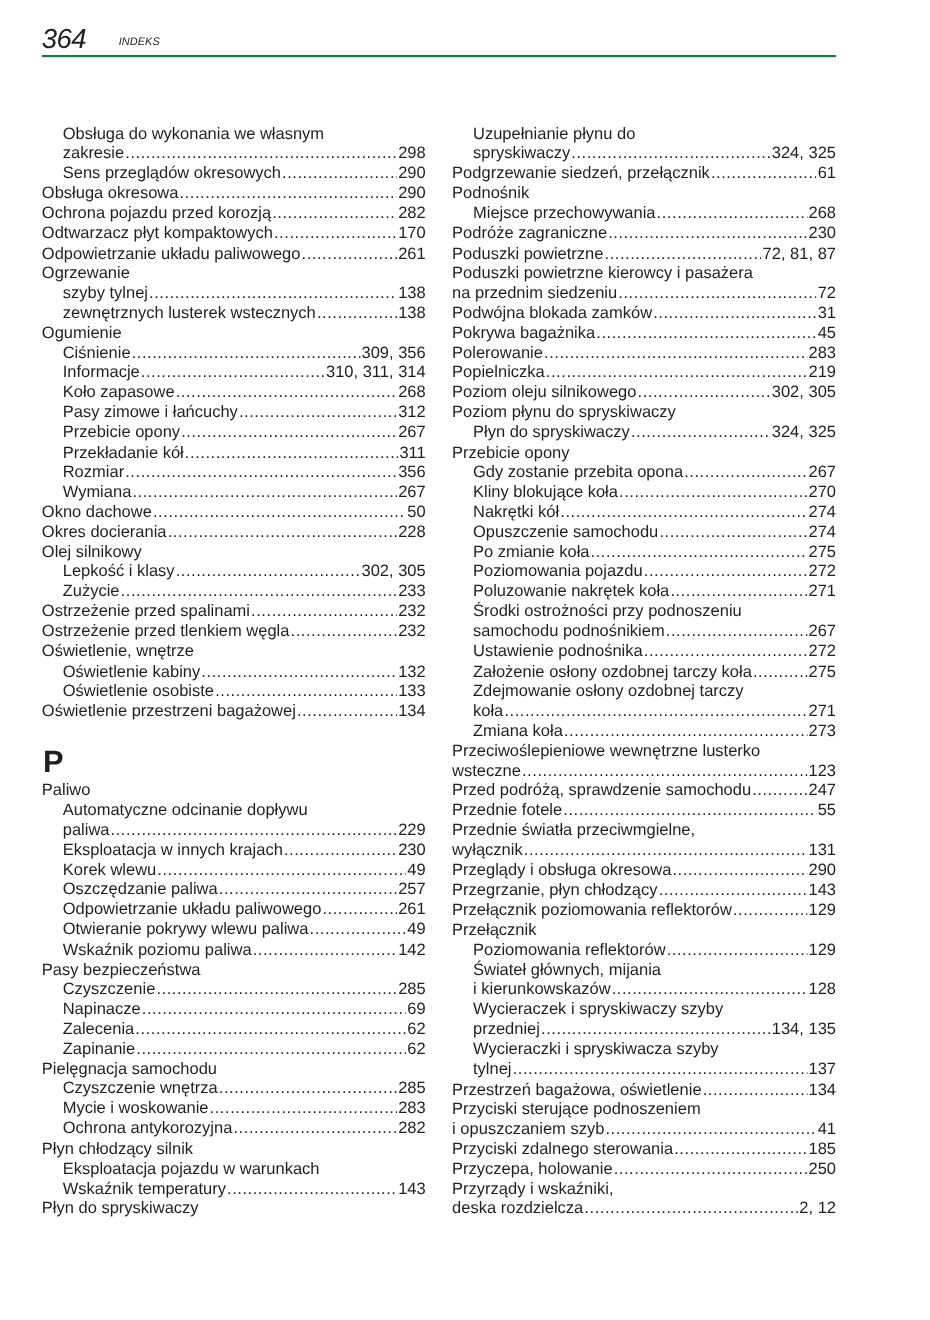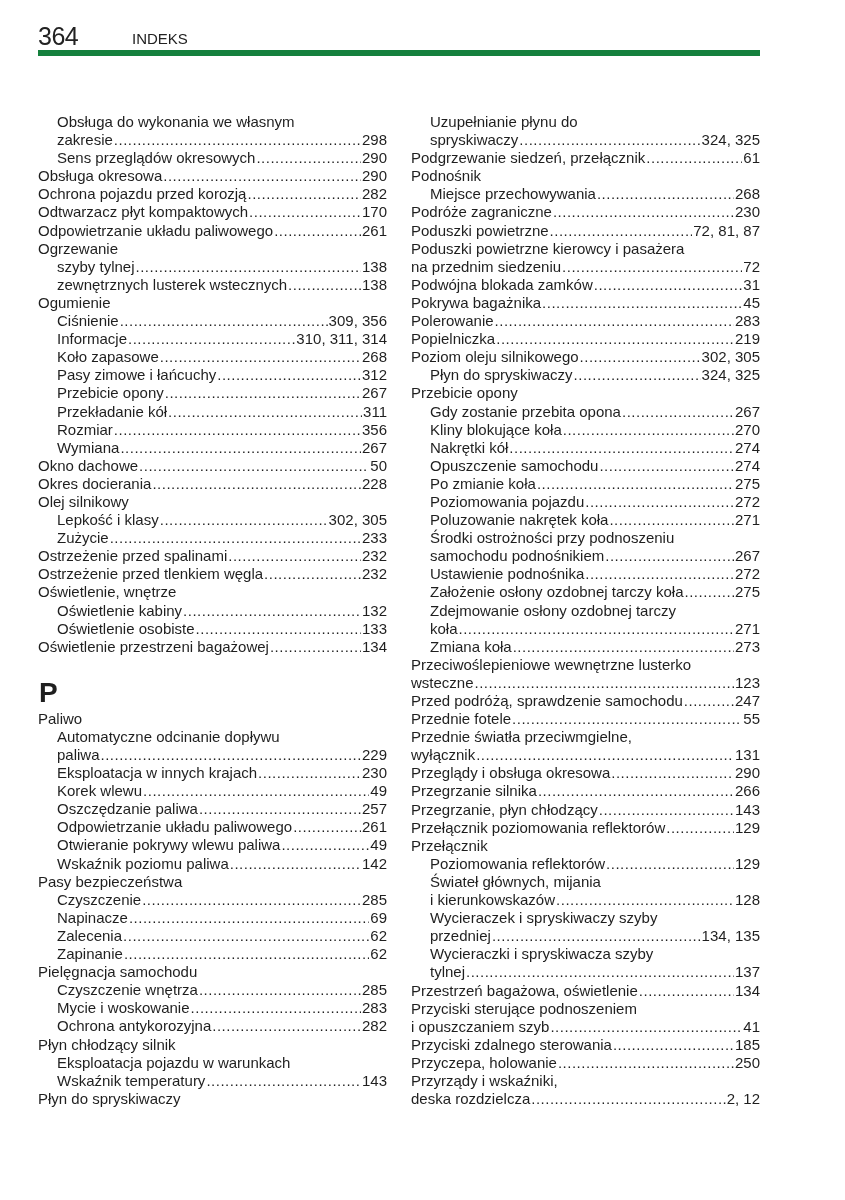--- a/index.html
+++ b/index.html
@@ -2,28 +2,29 @@
 <html><head>
   <meta charset="utf-8">
   <style>
     html, body { margin: 0; padding: 0; background: #ffffff; }
     body {
       width: 845px; height: 1200px; position: relative; overflow: hidden;
       font-family: "Liberation Sans", sans-serif; color: #1f1f1f;
     }
     .header {
       position: absolute; left: 38px; top: 22px; width: 722px; height: 28px;
-      border-bottom: 6px solid #15803d;
+      border-bottom: 2px solid #15803d;
+      font-style: italic;
     }
     .page-num {
       position: absolute; left: 0; top: 0; font-size: 25px; line-height: 28px;
       color: #222; letter-spacing: -0.5px;
     }
     .section-name {
-      position: absolute; left: 94px; top: 8px; font-size: 15px; line-height: 18px; color: #222;
+      position: absolute; left: 70px; top: 8px; font-size: 10px; line-height: 18px; color: #222;
     }
     .col {
       position: absolute; top: 113px; width: 349px;
     }
     .col.left { left: 38px; }
     .col.right { left: 411px; }
     .entry {
       display: flex; align-items: baseline; height: 18.1px; line-height: 18.1px;
       font-size: 15px; white-space: nowrap; overflow: hidden;
     }
@@ -355,20 +356,23 @@
       <div class="entry">
         <span class="txt">Popielniczka</span>
         <span class="dots"></span>
         <span class="pg">219</span>
       </div>
       <div class="entry">
         <span class="txt">Poziom oleju silnikowego</span>
         <span class="dots"></span>
         <span class="pg">302, 305</span>
       </div>
+      <div class="entry">
+        <span class="txt">Poziom płynu do spryskiwaczy</span>
+      </div>
       <div class="entry ind">
         <span class="txt">Płyn do spryskiwaczy</span>
         <span class="dots"></span>
         <span class="pg">324, 325</span>
       </div>
       <div class="entry">
         <span class="txt">Przebicie opony</span>
       </div>
       <div class="entry ind">
         <span class="txt">Gdy zostanie przebita opona</span>
@@ -459,25 +463,20 @@
       </div>
       <div class="entry">
         <span class="txt">wyłącznik</span>
         <span class="dots"></span>
         <span class="pg">131</span>
       </div>
       <div class="entry">
         <span class="txt">Przeglądy i obsługa okresowa</span>
         <span class="dots"></span>
         <span class="pg">290</span>
-      </div>
-      <div class="entry">
-        <span class="txt">Przegrzanie silnika</span>
-        <span class="dots"></span>
-        <span class="pg">266</span>
       </div>
       <div class="entry">
         <span class="txt">Przegrzanie, płyn chłodzący</span>
         <span class="dots"></span>
         <span class="pg">143</span>
       </div>
       <div class="entry">
         <span class="txt">Przełącznik poziomowania reflektorów</span>
         <span class="dots"></span>
         <span class="pg">129</span>

